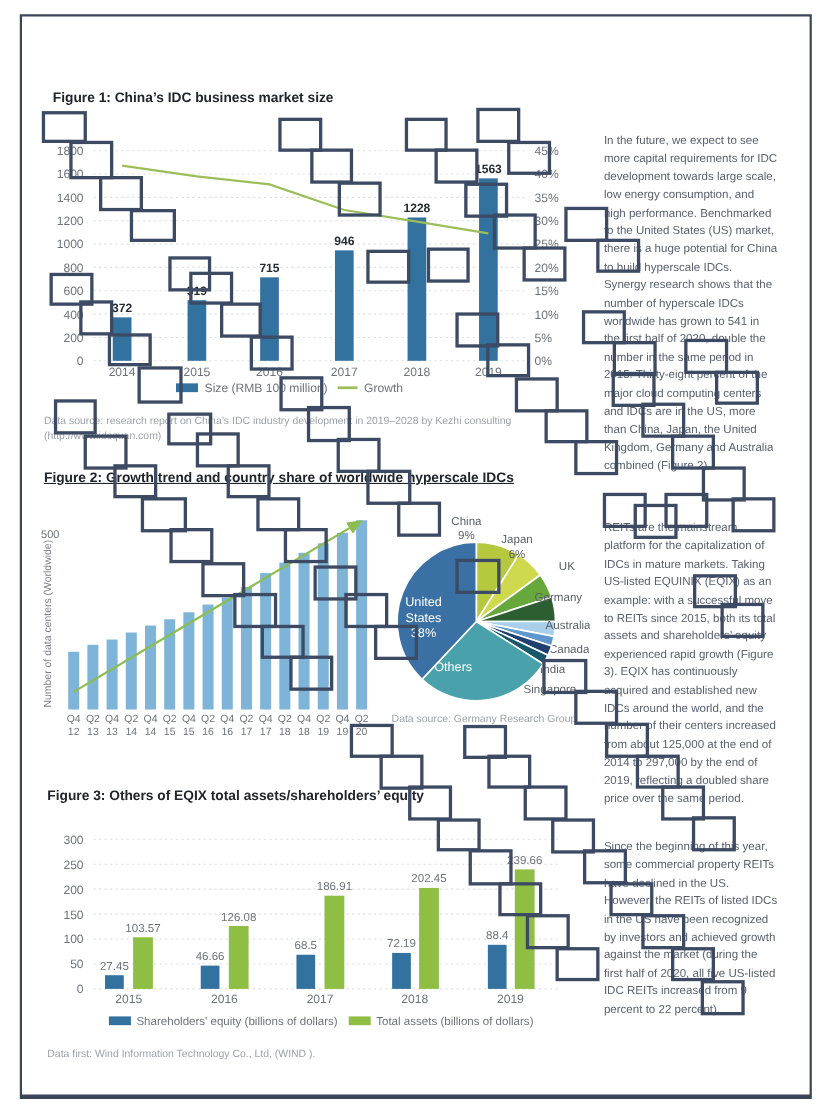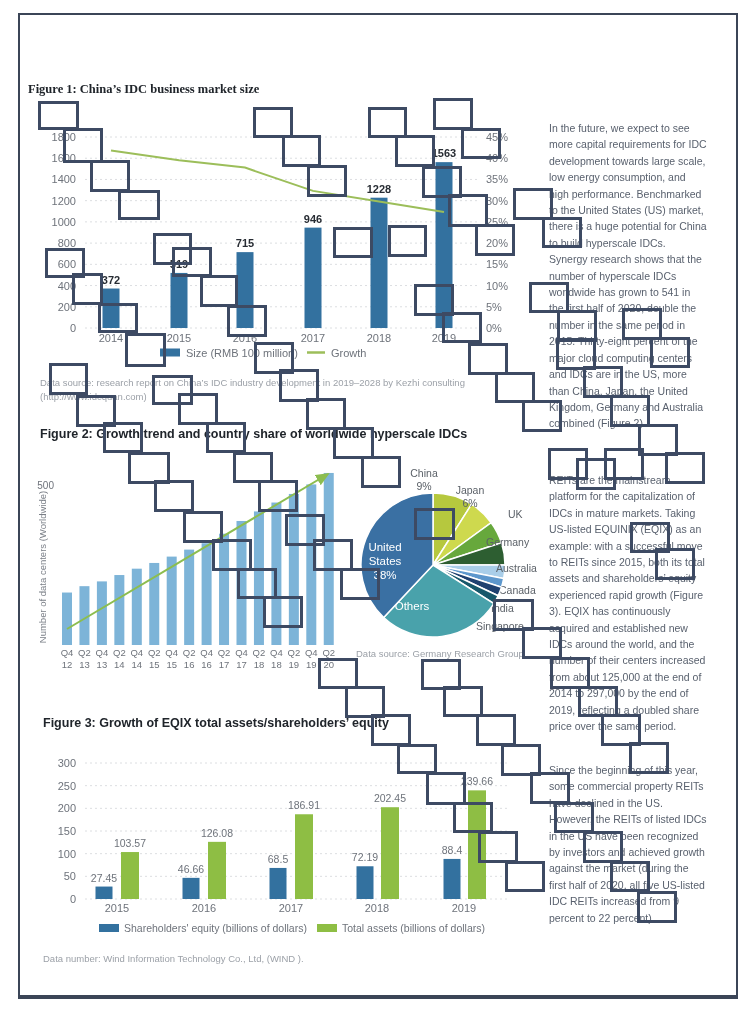--- a/index.html
+++ b/index.html
@@ -13,28 +13,28 @@
   #charts{position:absolute;left:0;top:0;z-index:1;}
   svg{font-family:"Liberation Sans",sans-serif;}
   .obox{position:absolute;border:3px solid #3d4a63;box-sizing:border-box;z-index:9;background:transparent;}
   #boxes{position:absolute;left:0;top:0;width:750px;height:1012px;z-index:9;pointer-events:none;}
 </style>
 </head>
 <body>
 
 <div class="frame"></div>
 
-<h2 class="fig-title" style="left:28px;top:82px;font-family:Liberation Serif, serif;">Figure 1: China’s IDC business market size</h2>
+<h2 class="fig-title" style="left:48px;top:82px;">Figure 1: China’s IDC business market size</h2>
 <div class="source" style="left:40px;top:376px;width:470px;">Data source: research report on China’s IDC industry development in 2019–2028 by Kezhi consulting (http://www.idcquan.com)</div>
 
-<h2 class="fig-title" style="left:40px;top:427px;">Figure 2: Growth trend and country share of worldwide hyperscale IDCs</h2>
+<h2 class="fig-title" style="left:40px;top:427px;text-decoration:underline;">Figure 2: Growth trend and country share of worldwide hyperscale IDCs</h2>
 <div class="source" style="left:356px;top:647px;width:200px;">Data source: Germany Research Group</div>
 
-<h2 class="fig-title" style="left:43px;top:716px;">Figure 3: Growth of EQIX total assets/shareholders’ equity</h2>
-<div class="source" style="left:43px;top:952px;width:400px;">Data number: Wind Information Technology Co., Ltd, (WIND ).</div>
+<h2 class="fig-title" style="left:43px;top:716px;">Figure 3: Others of EQIX total assets/shareholders’ equity</h2>
+<div class="source" style="left:43px;top:952px;width:400px;">Data first: Wind Information Technology Co., Ltd, (WIND ).</div>
 
 <div class="col" style="left:549px;top:120px;">In the future, we expect to see more capital requirements for IDC development towards large scale, low energy consumption, and high performance. Benchmarked to the United States (US) market, there is a huge potential for China to build hyperscale IDCs. Synergy research shows that the number of hyperscale IDCs worldwide has grown to 541 in the first half of 2020, double the number in the same period in 2015. Thirty-eight percent of the major cloud computing centers and IDCs are in the US, more than China, Japan, the United Kingdom, Germany and Australia combined (Figure 2).</div>
 <div class="col" style="left:549px;top:472px;">REITs are the mainstream platform for the capitalization of IDCs in mature markets. Taking US-listed EQUINIX (EQIX) as an example: with a successful move to REITs since 2015, both its total assets and shareholders’ equity experienced rapid growth (Figure 3). EQIX has continuously acquired and established new IDCs around the world, and the number of their centers increased from about 125,000 at the end of 2014 to 297,000 by the end of 2019, reflecting a doubled share price over the same period.</div>
 <div class="col" style="left:549px;top:762px;">Since the beginning of this year, some commercial property REITs have declined in the US. However, the REITs of listed IDCs in the US have been recognized by investors and achieved growth against the market (during the first half of 2020, all five US-listed IDC REITs increased from 9 percent to 22 percent).</div>
 
 <svg id="charts" width="750" height="1012">
     <defs>
       <marker id="arr" markerWidth="8" markerHeight="8" refX="6" refY="3" orient="auto">
         <path d="M0,0 L7,3 L0,6 Z" fill="#8cbd4f"></path>
       </marker>

